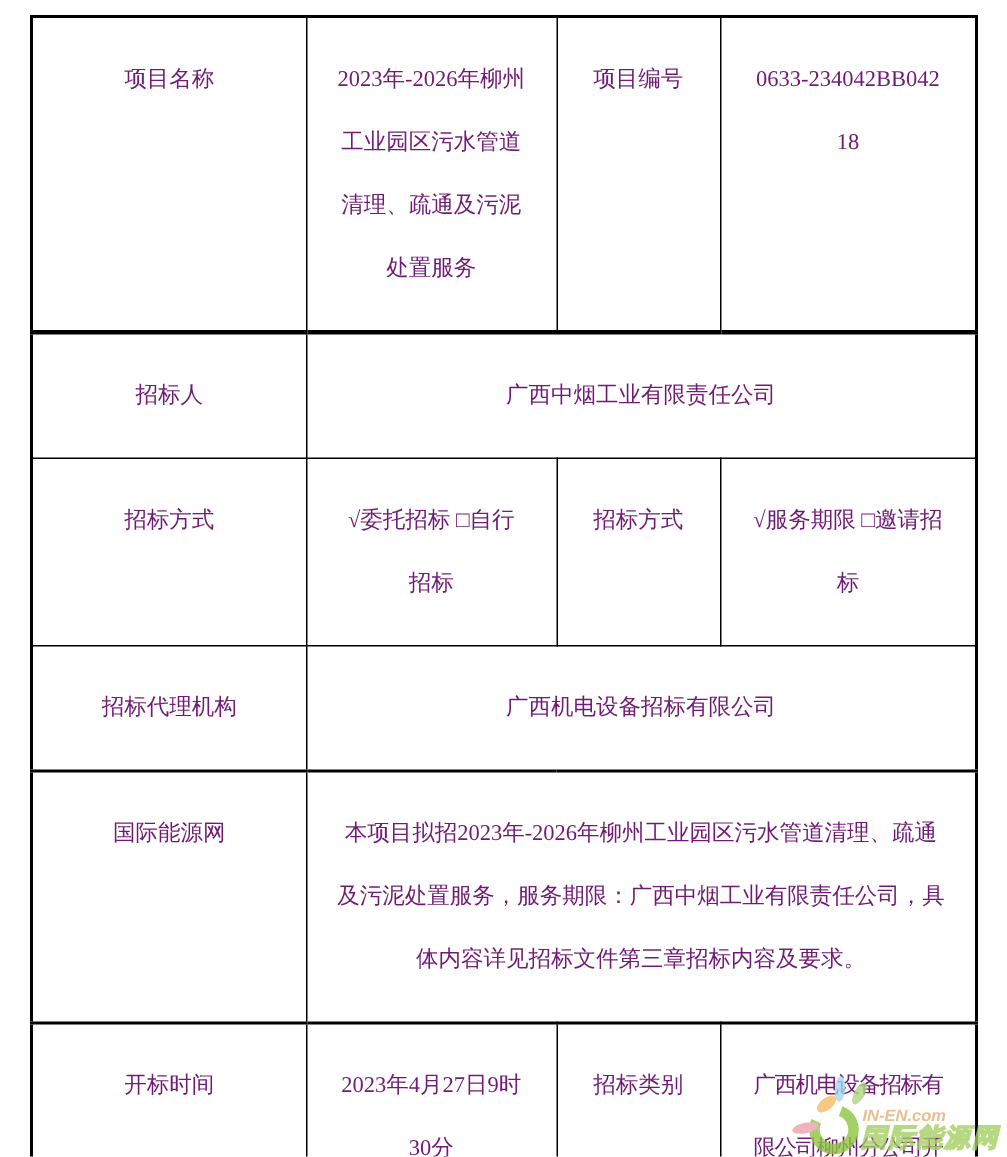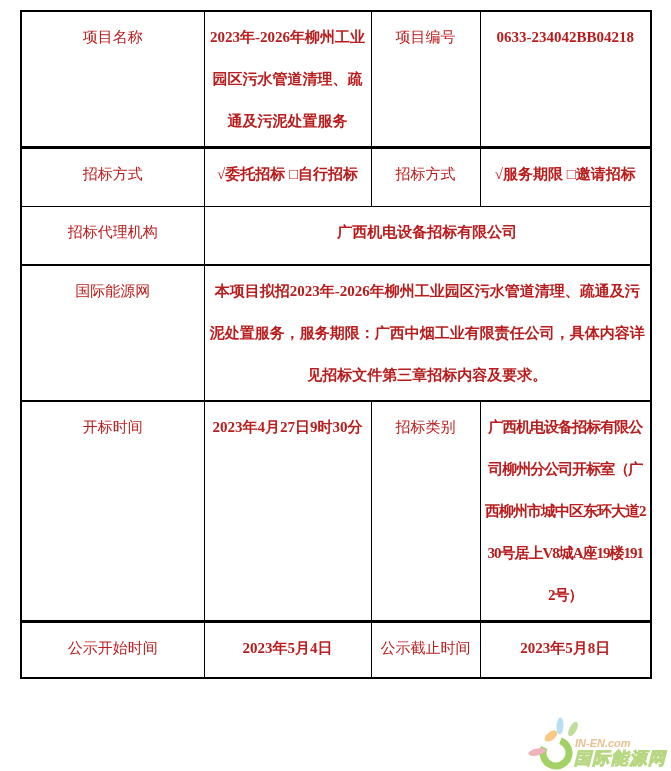--- a/index.html
+++ b/index.html
@@ -22,30 +22,30 @@
     left: 20px;
     top: 10px;
     width: 630px;
     border-collapse: collapse;
     table-layout: fixed;
     border: 2px solid #000000;
   }
   table.tender td {
     border: 1px solid #000000;
     vertical-align: top;
-    padding: 4px;
+    padding: 20px;
     text-align: center;
     font-size: 15px;
     line-height: 42px;
-    color: #b91c1c;
+    color: #701a75;
     word-break: break-all;
     overflow: hidden;
   }
   
-  td.bl2 { border-left-width: 2px; font-weight: bold; }
+  td.bl2 { border-left-width: 2px; }
   
   tr.hb3 > td { border-bottom-width: 3px; }
   tr.hb2 > td { border-bottom-width: 2px; }
   
   td.left { text-align: justify; }
   
   td.hpad-sm { padding-left: 5px; padding-right: 5px; }
   td.tight { letter-spacing: -1px; }
 
   
@@ -71,20 +71,24 @@
       <col style="width:167px">
       <col style="width:109px">
       <col style="width:171px">
     </colgroup>
     <tbody>
       <tr class="hb3" style="height:128px">
         <td>项目名称</td>
         <td class="bl2 hpad-sm">2023年-2026年柳州工业园区污水管道清理、疏通及污泥处置服务</td>
         <td>项目编号</td>
         <td class="bl2">0633-234042BB04218</td>
+      </tr>
+      <tr style="height:58px">
+        <td>招标人</td>
+        <td class="bl2" colspan="3">广西中烟工业有限责任公司</td>
       </tr>
       <tr style="height:59px">
         <td>招标方式</td>
         <td class="bl2 hpad-sm">√委托招标 □自行招标</td>
         <td>招标方式</td>
         <td class="bl2 hpad-sm">√服务期限 □邀请招标</td>
       </tr>
       <tr class="hb2" style="height:58px">
         <td>招标代理机构</td>
         <td class="bl2" colspan="3">广西机电设备招标有限公司</td>

